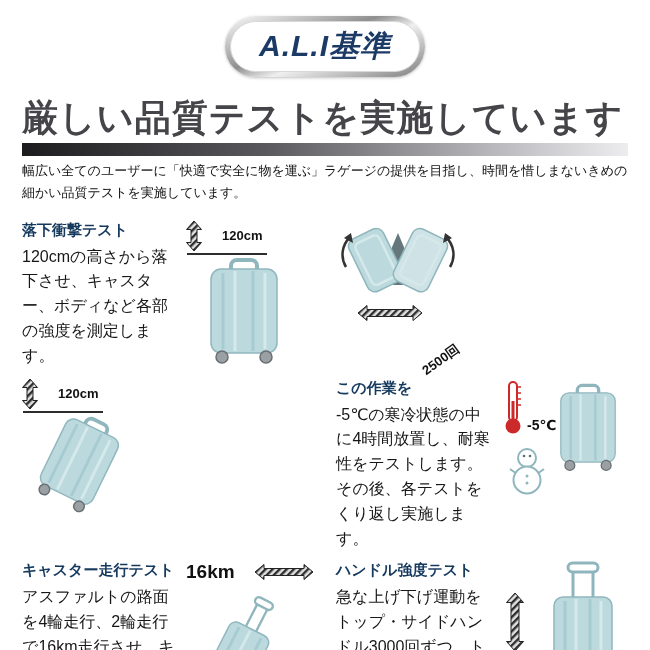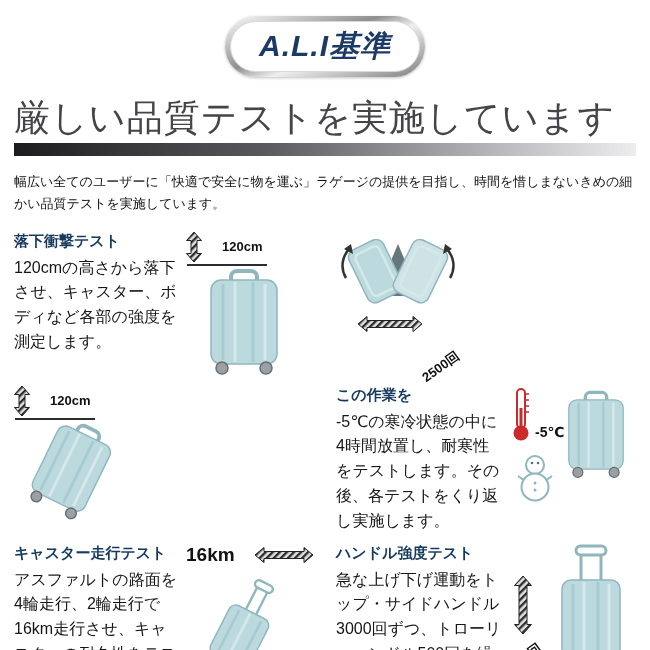--- a/index.html
+++ b/index.html
@@ -3,21 +3,21 @@
 <meta charset="utf-8">
 <style>
   * { box-sizing: border-box; margin: 0; padding: 0; }
   html, body { width: 650px; background: #ffffff; }
   body {
     height: 650px;
     overflow: hidden;
     font-family: "Liberation Sans", "DejaVu Sans", sans-serif;
     color: #141414;
   }
-  .page { width: 650px; height: 650px; padding: 14px 14px 8px; }
+  .page { width: 650px; height: 650px; padding: 14px 22px 8px; }
 
   
   .logo-wrap { display: flex; justify-content: center; margin-top: 2px; }
   .logo-pill {
     border-radius: 34px;
     padding: 5px;
     background: linear-gradient(160deg, #fdfdfd 0%, #8f8f8f 42%, #efefef 58%, #7d7d7d 100%);
     box-shadow: 0 1px 3px rgba(0,0,0,.25);
   }
   .logo-inner {
@@ -28,31 +28,31 @@
     display: flex; align-items: center; justify-content: center;
   }
   .logo-text {
     font-size: 30px; font-weight: bold; font-style: italic;
     color: #1c3a66; letter-spacing: 1px; white-space: nowrap;
   }
 
   
   .main-title {
     margin-top: 20px;
-    font-size: 36px; font-weight: 400; color: #454549;
+    font-size: 36px; font-weight: 700; color: #454549;
     letter-spacing: 1px; line-height: 1.15; white-space: nowrap;
   }
   .title-bar {
     height: 13px; margin-top: 5px;
     background: linear-gradient(90deg, #1c1c1e 0%, #59595d 40%, #b9b9bd 78%, #ededef 100%);
   }
 
   
   .intro {
-    margin-top: 15px;
+    margin-top: 4px;
     font-size: 13px; line-height: 1.7; color: #111; font-weight: 500;
   }
 
   
   .tests-grid {
     margin-top: 16px;
     display: grid; grid-template-columns: 1fr 1fr;
     column-gap: 22px; row-gap: 10px;
   }
   .test-card { display: flex; gap: 6px; min-height: 118px; }

